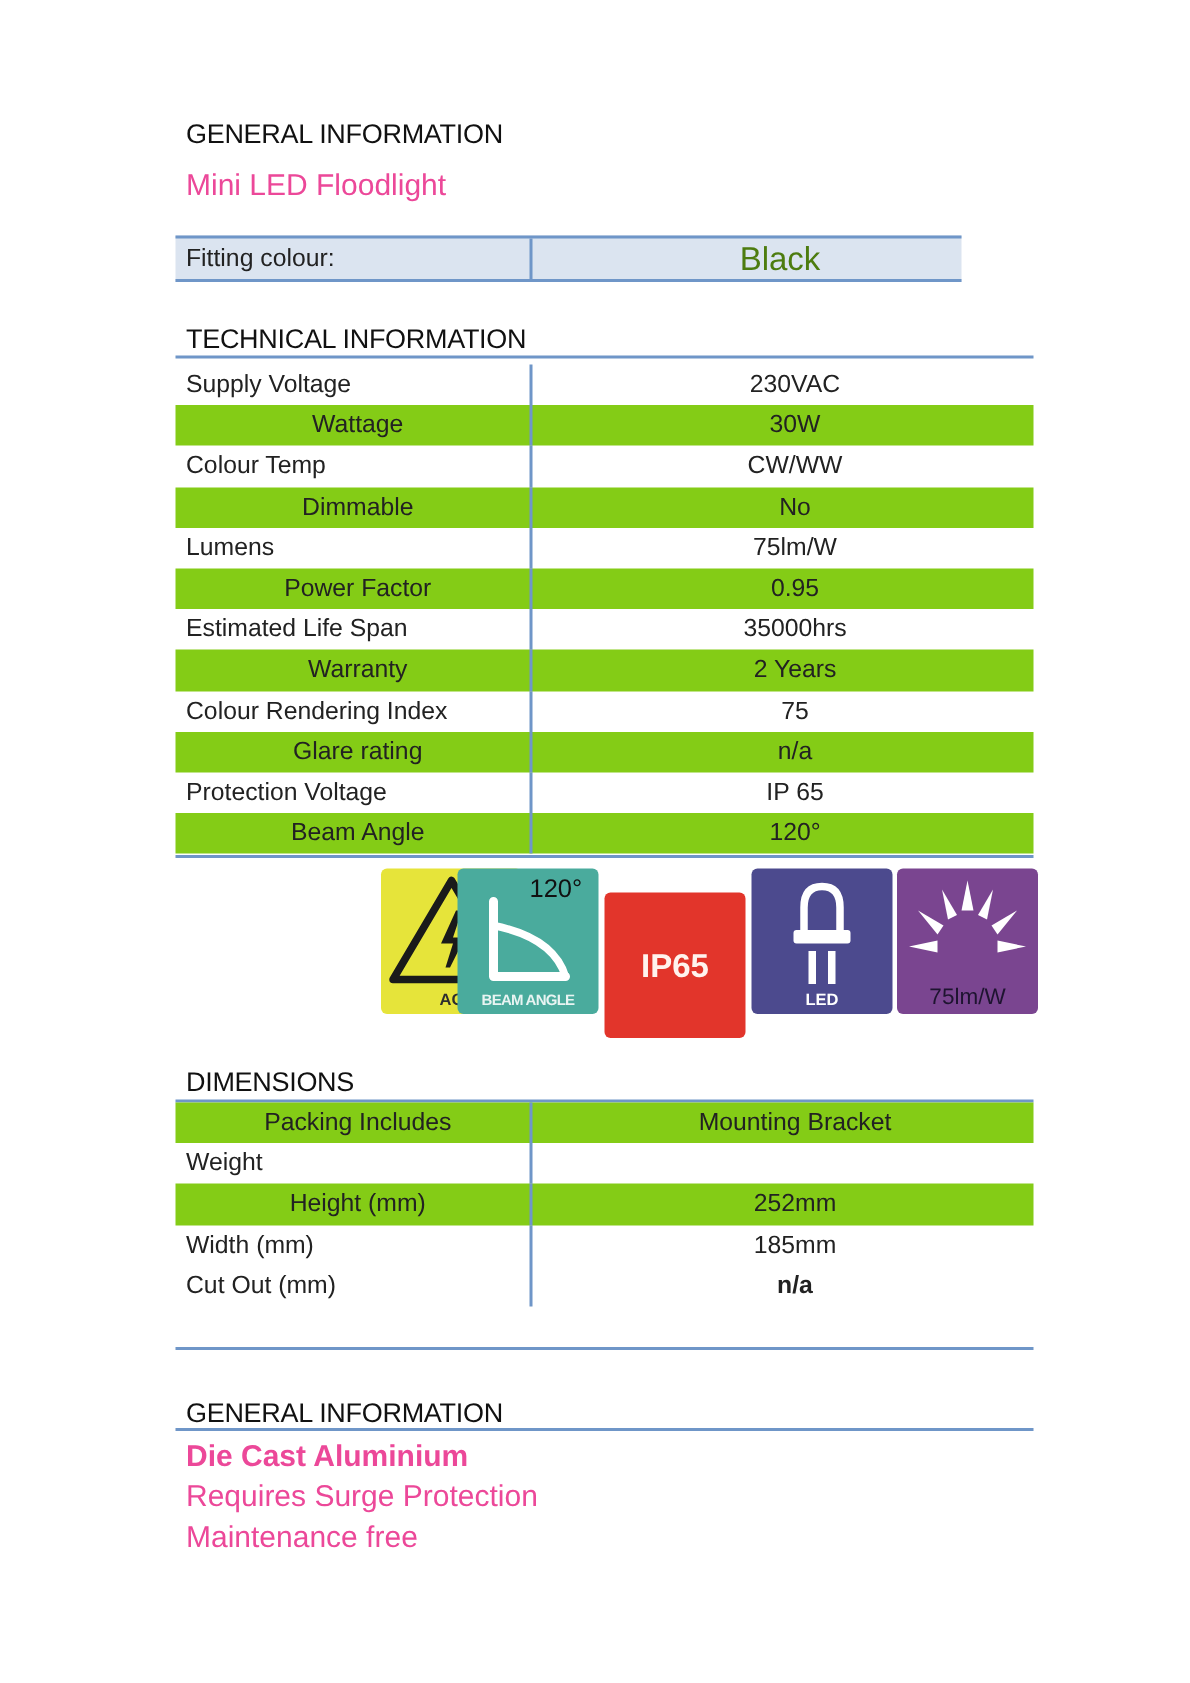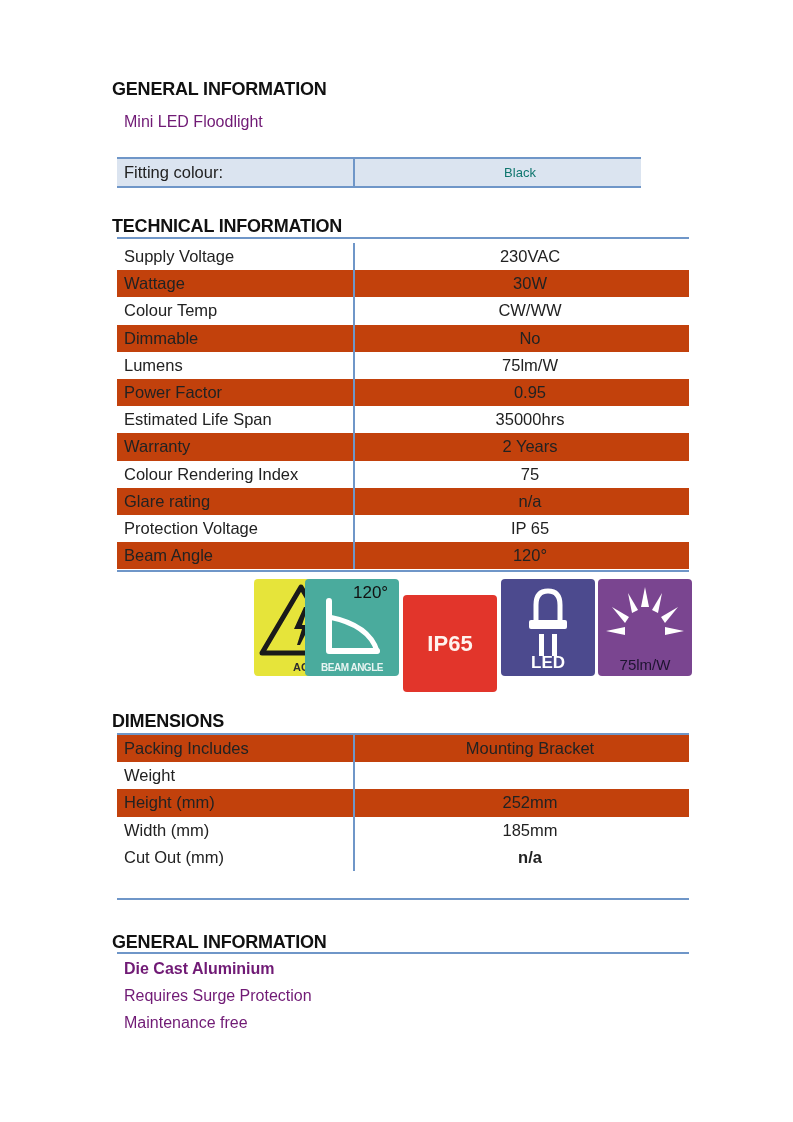--- a/index.html
+++ b/index.html
@@ -1,38 +1,38 @@
 <!DOCTYPE html>
 <html><head>
 <meta charset="utf-8">
 <style>
   html, body { margin: 0; padding: 0; background: #ffffff; }
   body { width: 793px; height: 1122px; position: relative; overflow: hidden;
          font-family: "Liberation Sans", "DejaVu Sans", sans-serif; color: #1a1a1a; }
   .page { position: absolute; left: 0; top: 0; width: 793px; height: 1122px; }
 
-  .heading { position: absolute; left: 112px; font-weight: bold; font-size: 18px;
+  .heading { position: absolute; left: 124px; font-weight: normal; font-size: 18px;
              color: #111; letter-spacing: -0.2px; }
-  .plain { position: absolute; left: 124px; font-size: 16px; color: #701a75; }
+  .plain { position: absolute; left: 124px; font-size: 20px; color: #ec4899; }
 
   .rule { position: absolute; left: 117px; width: 572px; height: 2px; background: #6f96c8; }
 
   table.spec { position: absolute; left: 117px; width: 572px; border-collapse: collapse;
                font-size: 16.5px; color: #222; }
   table.spec td { height: 27.2px; padding: 0 0 0 7px; line-height: 27px; white-space: nowrap; }
   table.spec td.k { width: 229px; border-right: 2px solid #6f96c8; }
   table.spec td.v { text-align: center; padding-left: 16px; }
-  table.spec tr.shade td { background: #c2410c; }
+  table.spec tr.shade td { background: #84cc16; text-align: center; }
   table.spec td.bold { font-weight: bold; font-family: "Liberation Sans", sans-serif; }
 
   .fit-table { position: absolute; left: 117px; top: 157px; width: 524px; height: 27px;
                background: #dbe4f0; border-top: 2px solid #6f96c8; border-bottom: 2px solid #6f96c8; }
   .fit-table .k { position: absolute; left: 7px; top: 0; line-height: 27px; font-size: 16.5px; color: #222; }
   .fit-table .div { position: absolute; left: 236px; top: 0; width: 2px; height: 27px; background: #6f96c8; }
-  .fit-table .v { position: absolute; left: 238px; right: 0; top: 0; line-height: 27px; text-align: center; font-size: 13px; color: #0f766e; margin-left: 44px; }
+  .fit-table .v { position: absolute; left: 238px; right: 0; top: 0; line-height: 27px; text-align: center; font-size: 22px; color: #4d7c0f; margin-left: 44px; }
 
   .icons { position: absolute; top: 579px; left: 207px; height: 100px; }
   .icon { position: absolute; top: 0; width: 94px; height: 97px; border-radius: 4px; overflow: hidden; }
   .icon .cap { position: absolute; left: 0; right: 0; bottom: 3px; text-align: center;
                font-family: "Liberation Sans", sans-serif; font-weight: bold; }
 </style>
 </head>
 <body>
 
 <div class="page">
@@ -126,21 +126,21 @@
       <div style="position:absolute; left:0; right:0; top:36px; text-align:center; font-size:22px; font-weight:bold; color:#fff3ee; font-family:'Liberation Sans',sans-serif;">IP65</div>
     </div>
 
     <div class="icon" style="left:294px; background:#4c4a8e;">
       <svg width="94" height="97" viewBox="0 0 94 97">
         <path d="M35 42 L35 26 Q35 12 47 12 Q59 12 59 26 L59 42" fill="none" stroke="#ffffff" stroke-width="5"></path>
         <rect x="28" y="41" width="38" height="9" rx="2" fill="#ffffff"></rect>
         <rect x="38" y="55" width="5" height="22" fill="#ffffff"></rect>
         <rect x="51" y="55" width="5" height="22" fill="#ffffff"></rect>
       </svg>
-      <div class="cap" style="font-size:17px; color:#ffffff;">LED</div>
+      <div class="cap" style="font-size:11px; color:#ffffff;">LED</div>
     </div>
 
     <div class="icon" style="left:391px; background:#7a4590;">
       <svg width="94" height="97" viewBox="0 0 94 97">
         <g fill="#ffffff">
           <path d="M47 8 L51 28 L43 28 Z"></path>
           <path d="M30 14 L40 31 L34 34 Z"></path>
           <path d="M64 14 L60 34 L54 31 Z"></path>
           <path d="M14 28 L31 38 L27 44 Z"></path>
           <path d="M80 28 L67 44 L63 38 Z"></path>

